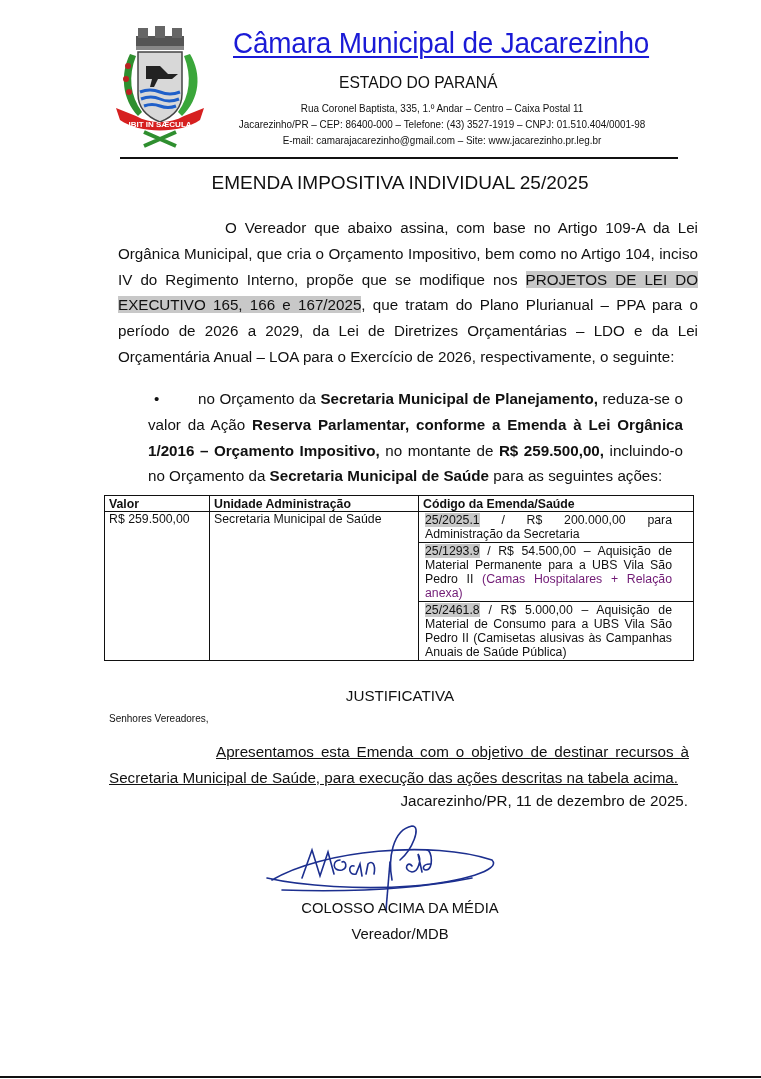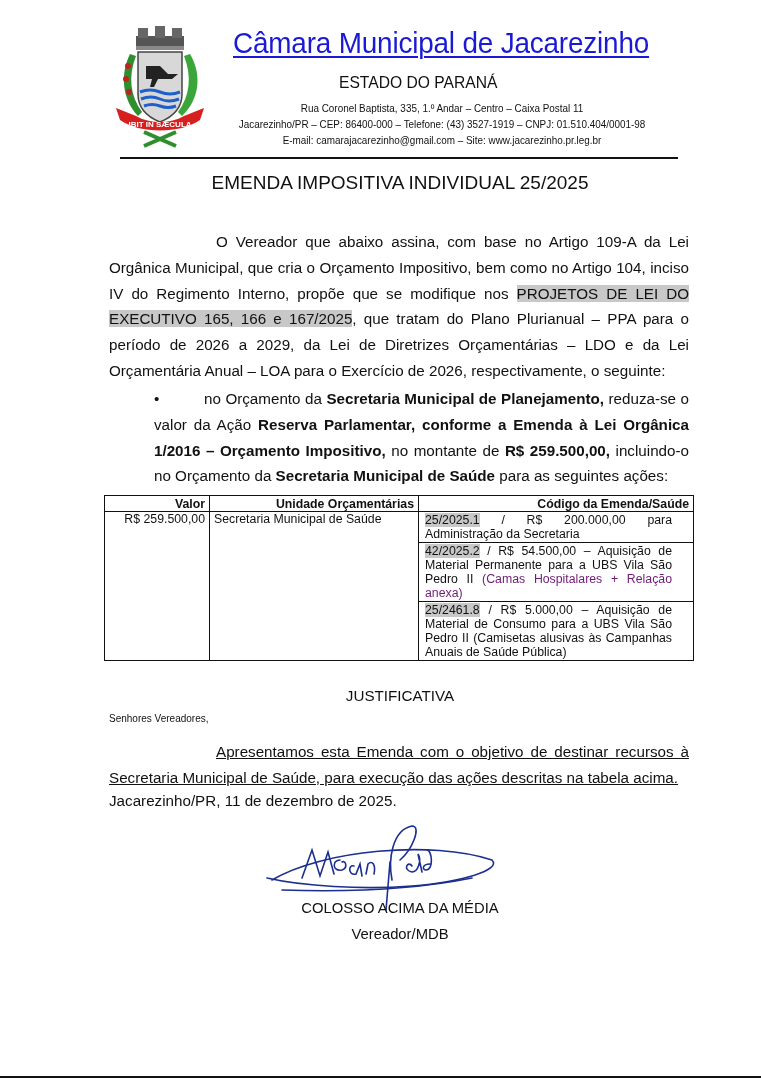--- a/index.html
+++ b/index.html
@@ -12,36 +12,36 @@
                transform:scaleX(0.93); transform-origin:left top; }
   #state { left:339px; top:73px; font-size:17px; white-space:nowrap; transform:scaleX(0.92); transform-origin:left top; }
   .addr { font-size:11px; white-space:nowrap; transform:scaleX(0.9); transform-origin:center top; width:600px; text-align:center; }
   #addr1 { left:142px; top:102px; }
   #addr2 { left:142px; top:118px; }
   #addr3 { left:142px; top:134px; }
   #rule { left:120px; top:157px; width:558px; height:2px; background:#111; }
   #doc-title { left:0; width:800px; top:172px; text-align:center; font-size:19px; white-space:nowrap; }
   .para { left:109px; width:580px; font-size:15.2px; line-height:25.8px; text-align:justify; }
   .hl { background:#c8c8c8; }
-  #intro { top:229px; text-indent:107px; }
-  #bullet { left:154px; top:386px; width:535px; font-size:15.2px; line-height:25.8px; text-align:justify; }
+  #intro { top:215px; text-indent:107px;margin-left:9px; }
+  #bullet { left:148px; top:386px; width:535px; font-size:15.2px; line-height:25.8px; text-align:justify; }
   #bullet-dot { left:154px; top:386px; font-size:15.2px; line-height:25.8px; }
   .b { font-weight:bold; }
   table#actions { position:absolute; left:104px; top:495px; width:590px; border-collapse:collapse;
                   font-size:12.3px; line-height:14px; }
   #actions th, #actions td { border:1.5px solid #111; padding:0 4px; vertical-align:top; }
-  #actions th { font-weight:bold; text-align:right; line-height:14px; padding:1px 4px 0; }
-  #actions td.valor { width:96px; text-align:right; }
+  #actions th { font-weight:bold; text-align:left; line-height:14px; padding:1px 4px 0; }
+  #actions td.valor { width:96px; text-align:left; }
   #actions td.unit { width:200px; }
   #actions td.code { text-align:justify; padding:1px 21px 1px 6px; }
   .blue { color:#701a75; }
   #just-title { left:0; width:800px; top:687px; text-align:center; font-size:15.2px; }
   #salutation { left:109px; top:713px; font-size:10px; }
   #just-body { top:739px; text-indent:107px;text-decoration:underline; }
-  #date { left:109px; width:579px; top:792px; font-size:15.2px; }
+  #date { left:109px; width:579px; top:792px; text-align:right; font-size:15.2px; }
   #signature { left:262px; top:820px; width:240px; height:92px; }
   #signer-name { left:0; width:800px; top:900px; text-align:center; font-size:14.8px; }
   #signer-role { left:0; width:800px; top:926px; text-align:center; font-size:14.8px; }
   #bottom-rule { left:0; top:1076px; width:761px; height:2px; background:#111; }
 </style>
 </head>
 <body>
 
 <svg id="logo" class="abs" viewBox="0 0 100 128">
 
@@ -79,32 +79,32 @@
 
 <div id="intro" class="abs para"><span>O Vereador que abaixo assina, com base no Artigo 109-A da Lei Orgânica Municipal, que cria o Orçamento Impositivo, bem como no Artigo 104, inciso IV do Regimento Interno, propõe que se modifique nos </span><span class="hl">PROJETOS DE LEI DO EXECUTIVO 165, 166 e 167/2025</span><span>, que tratam do Plano Plurianual – PPA para o período de 2026 a 2029, da Lei de Diretrizes Orçamentárias – LDO e da Lei Orçamentária Anual – LOA para o Exercício de 2026, respectivamente, o seguinte:</span></div>
 
 <div id="bullet-dot" class="abs">•</div>
 <div id="bullet" class="abs"><span style="display:inline-block;width:50px"></span><span>no Orçamento da </span><span class="b">Secretaria Municipal de Planejamento,</span><span> reduza-se o valor da Ação </span><span class="b">Reserva Parlamentar, conforme a Emenda à Lei Orgânica 1/2016 – Orçamento Impositivo,</span><span> no montante de </span><span class="b">R$ 259.500,00,</span><span> incluindo-o no Orçamento da </span><span class="b">Secretaria Municipal de Saúde</span><span> para as seguintes ações:</span></div>
 
 <table id="actions">
   <thead>
     <tr>
       <th>Valor</th>
-      <th>Unidade Orçamentárias</th>
+      <th>Unidade Administração</th>
       <th>Código da Emenda/Saúde</th>
     </tr>
   </thead>
   <tbody>
     <tr>
       <td class="valor" rowspan="3">R$ 259.500,00</td>
       <td class="unit" rowspan="3">Secretaria Municipal de Saúde</td>
       <td class="code"><span class="hl">25/2025.1</span><span> / R$ 200.000,00 para Administração da Secretaria</span></td>
     </tr>
     <tr>
-      <td class="code"><span class="hl">42/2025.2</span><span> / R$ 54.500,00 – Aquisição de Material Permanente para a UBS Vila São Pedro II </span><span class="blue">(Camas Hospitalares + Relação anexa)</span></td>
+      <td class="code"><span class="hl">25/1293.9</span><span> / R$ 54.500,00 – Aquisição de Material Permanente para a UBS Vila São Pedro II </span><span class="blue">(Camas Hospitalares + Relação anexa)</span></td>
     </tr>
     <tr>
       <td class="code"><span class="hl">25/2461.8</span><span> / R$ 5.000,00 – Aquisição de Material de Consumo para a UBS Vila São Pedro II (Camisetas alusivas às Campanhas Anuais de Saúde Pública)</span></td>
     </tr>
   </tbody>
 </table>
 
 <div id="just-title" class="abs">JUSTIFICATIVA</div>
 <div id="salutation" class="abs">Senhores Vereadores,</div>
 <div id="just-body" class="abs para">Apresentamos esta Emenda com o objetivo de destinar recursos à Secretaria Municipal de Saúde, para execução das ações descritas na tabela acima.</div>

